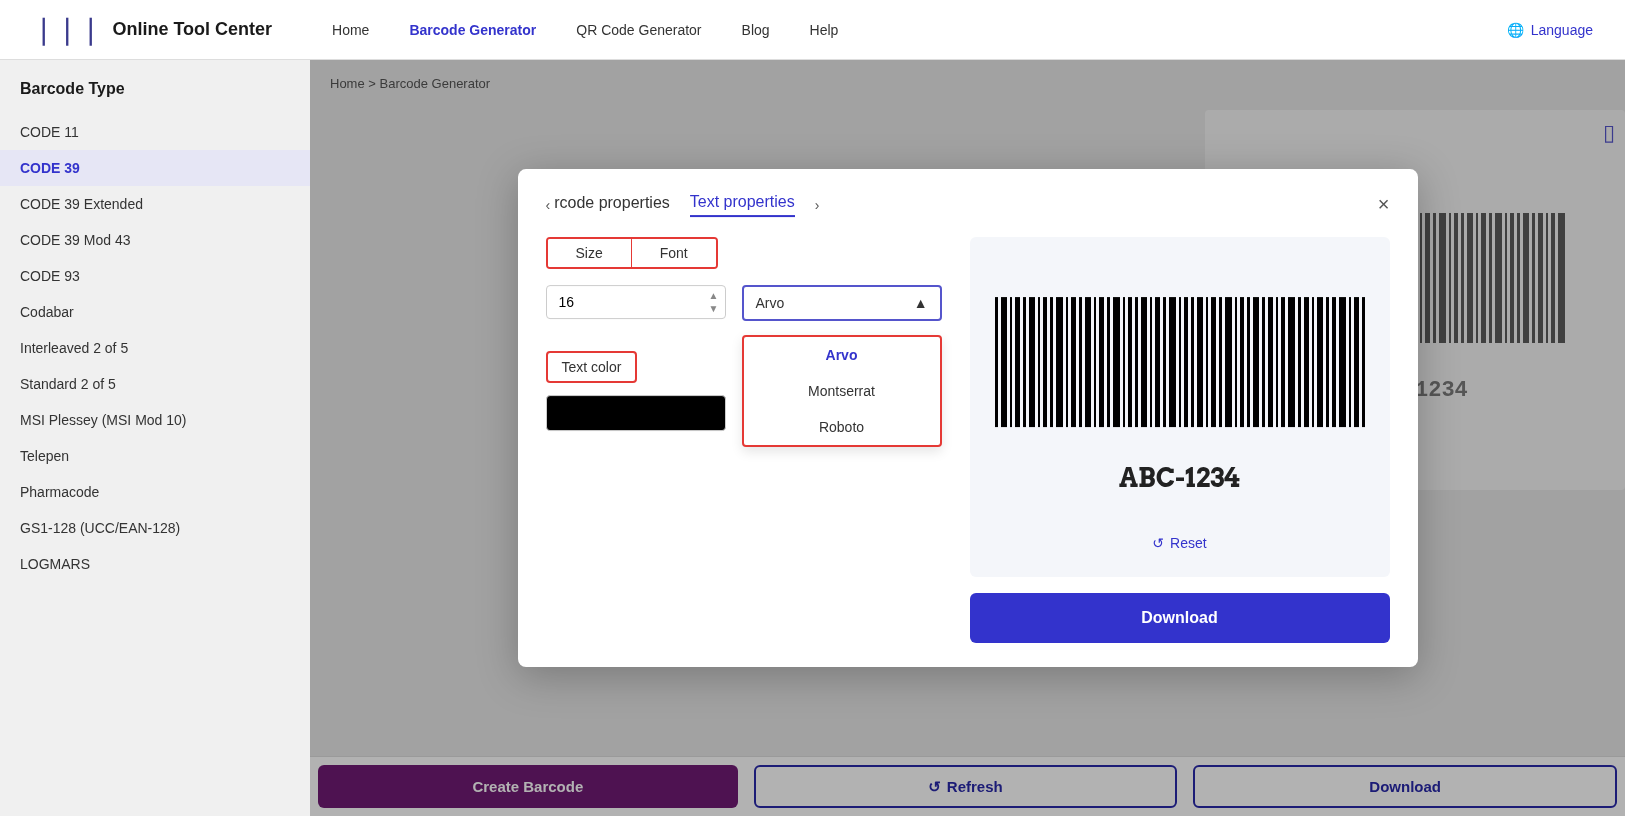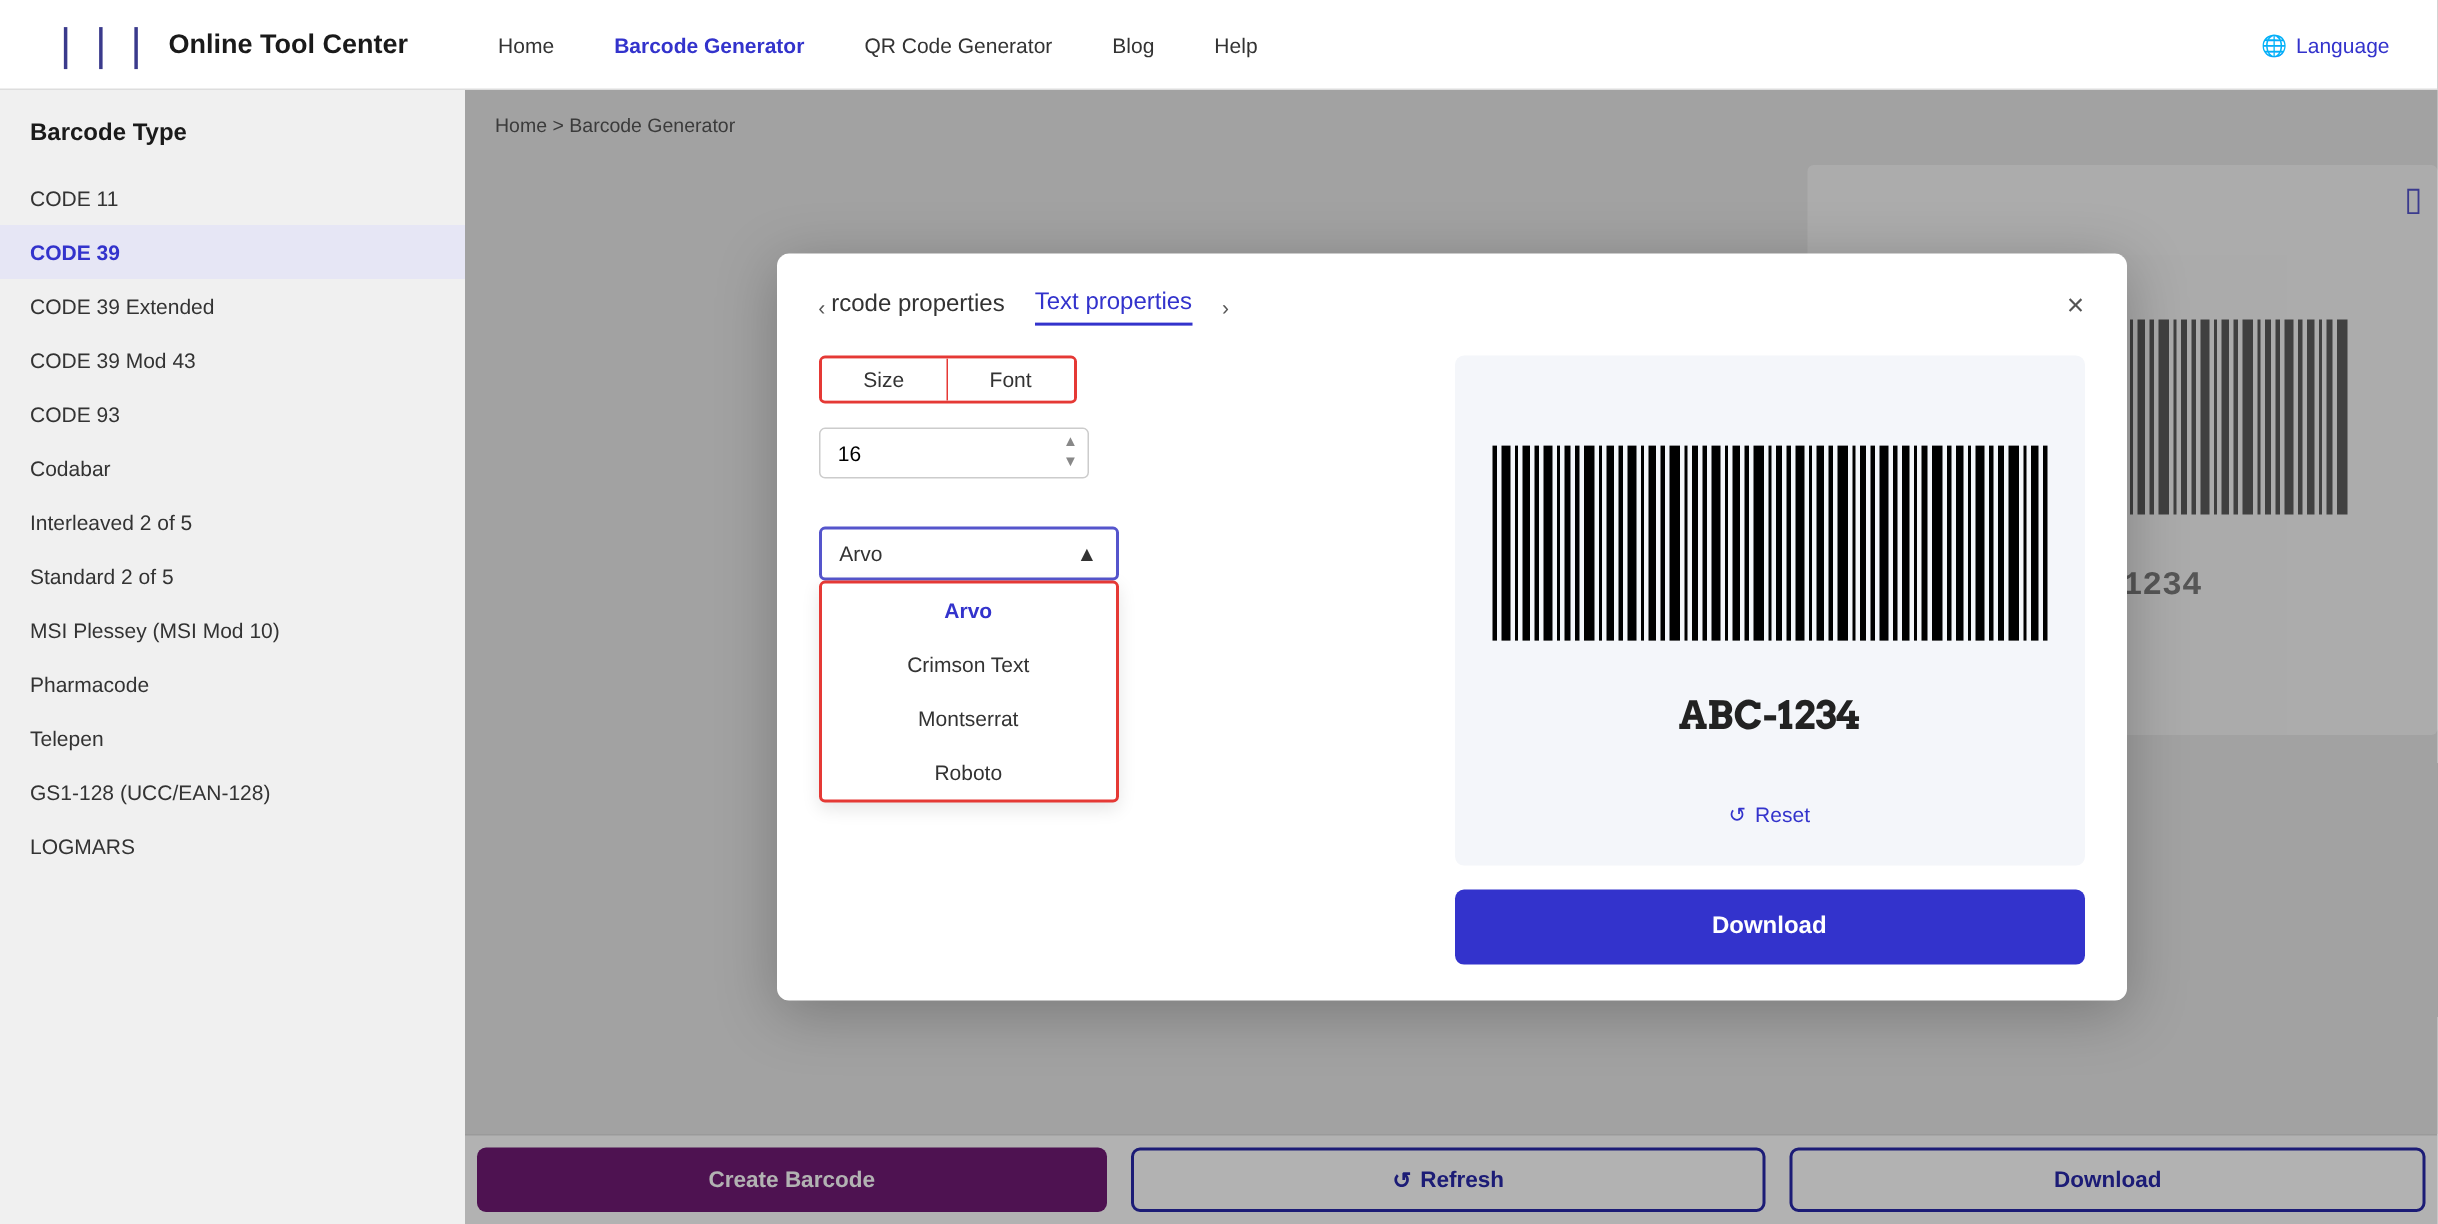--- a/index.html
+++ b/index.html
@@ -428,21 +428,20 @@
       padding: 16px;
       font-size: 16px;
       font-weight: 700;
       cursor: pointer;
       margin-top: 16px;
     }
     .size-font-row {
       display: flex;
       gap: 16px;
       margin-bottom: 16px;
-      flex-direction: column;
     }
   </style>
 </head>
 <body>
 
 <div class="header">
   <div class="logo-area">
     <span class="logo-icon">❘❘❘</span>
     <span class="logo-text">Online Tool Center</span>
   </div>
@@ -465,22 +464,22 @@
     <div class="sidebar-title">Barcode Type</div>
     <div class="sidebar-item">CODE 11</div>
     <div class="sidebar-item active">CODE 39</div>
     <div class="sidebar-item">CODE 39 Extended</div>
     <div class="sidebar-item">CODE 39 Mod 43</div>
     <div class="sidebar-item">CODE 93</div>
     <div class="sidebar-item">Codabar</div>
     <div class="sidebar-item">Interleaved 2 of 5</div>
     <div class="sidebar-item">Standard 2 of 5</div>
     <div class="sidebar-item">MSI Plessey (MSI Mod 10)</div>
+    <div class="sidebar-item">Telepen</div>
     <div class="sidebar-item">Pharmacode</div>
-    <div class="sidebar-item">Telepen</div>
     <div class="sidebar-item">GS1-128 (UCC/EAN-128)</div>
     <div class="sidebar-item">LOGMARS</div>
   </div>
 
   <div class="content-area">
     <div class="breadcrumb">
       <a>Home</a>
       <span>&gt;</span>
       <span>Barcode Generator</span>
     </div>
@@ -568,21 +567,20 @@
               </div>
             </div>
 
             <div class="font-dropdown-wrap">
               <div class="font-dropdown-btn">
                 <span>Arvo</span>
                 <span>▲</span>
               </div>
               <div class="font-dropdown-list">
                 <div class="font-option selected">Arvo</div>
-                <div class="font-option">Crimson Text</div>
                 <div class="font-option">Montserrat</div>
                 <div class="font-option">Roboto</div>
               </div>
             </div>
           </div>
 
           
           <div class="text-color-label-wrap">Text color</div>
           <div class="color-swatch"></div>
         </div>

